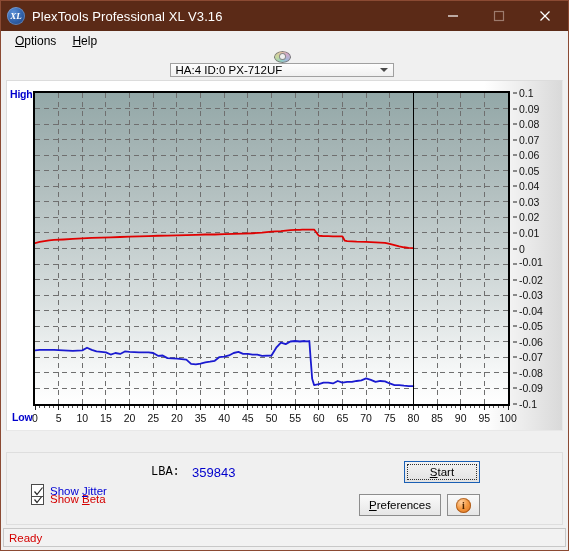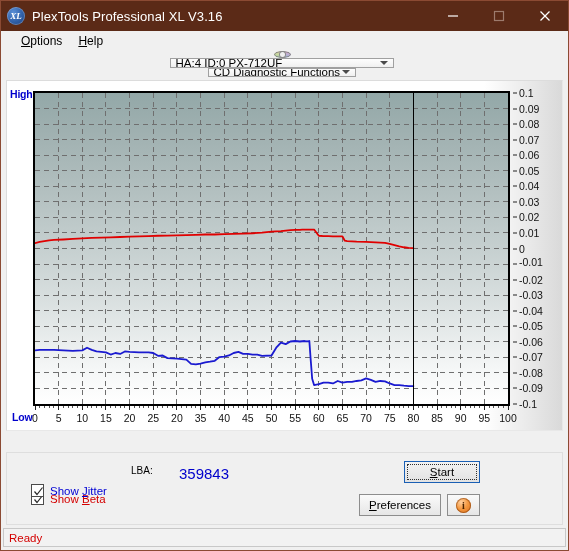--- a/index.html
+++ b/index.html
@@ -62,21 +62,21 @@
   }
   .win-btn.dim { color: #9d7b6d; }
   .win-btn svg { display:block; }
 
   
   .menubar {
     height: 20px;
     background: #f0f0f0;
     display: flex;
     align-items: center;
-    padding-left: 14px;
+    padding-left: 8px;
     border-bottom: 0;
   }
   .menu-item {
     font-size: 12px;
     color: #000000;
     padding: 2px 8px 2px 6px;
     margin-right: 2px;
   }
   .menu-item u { text-decoration: underline; }
 
@@ -237,28 +237,29 @@
     margin-right: 6px;
     position: relative;
     flex: 0 0 auto;
   }
   .checkbox svg { position: absolute; left: 1px; top: 1px; }
   .lbl-beta { color: #d40000; }
   .lbl-jitter { color: #0000d4; }
   .lbl-beta u, .lbl-jitter u { text-decoration: underline; }
   .lba-label {
     position: absolute;
-    left: 124px; top: 12px;
-    font-size: 10px;
+    left: 144px; top: 12px;
+    font-size: 12px;
     color: #000;
+    font-family: Liberation Mono, monospace;
   }
   .lba-value {
     position: absolute;
-    left: 172px; top: 12px;
-    font-size: 15px;
+    left: 185px; top: 12px;
+    font-size: 13px;
     color: #0000cc;
   }
   .btn {
     position: absolute;
     box-sizing: border-box;
     border: 1px solid #8d8d8d;
     background: linear-gradient(#fafafa, #e6e6e6);
     font-size: 11.5px;
     color: #000;
     display: flex;
@@ -342,24 +343,20 @@
 
   <div class="menubar">
     <div class="menu-item"><u>O</u><span>ptions</span></div>
     <div class="menu-item"><u>H</u><span>elp</span></div>
   </div>
 
   <div class="toolbar">
     <div class="disc-icon"></div>
     <div class="combo" id="combo-drive">
       <span>HA:4 ID:0  PX-712UF</span>
-      <span class="arrow"></span>
-    </div>
-    <div class="combo" id="combo-function">
-      <span>CD Diagnostic Functions</span>
       <span class="arrow"></span>
     </div>
   </div>
 
   <div class="chart-panel">
     <div class="chart-inner"></div>
     <div class="lbl-high">High</div>
     <div class="lbl-low">Low</div>
 
     <div class="plot">

